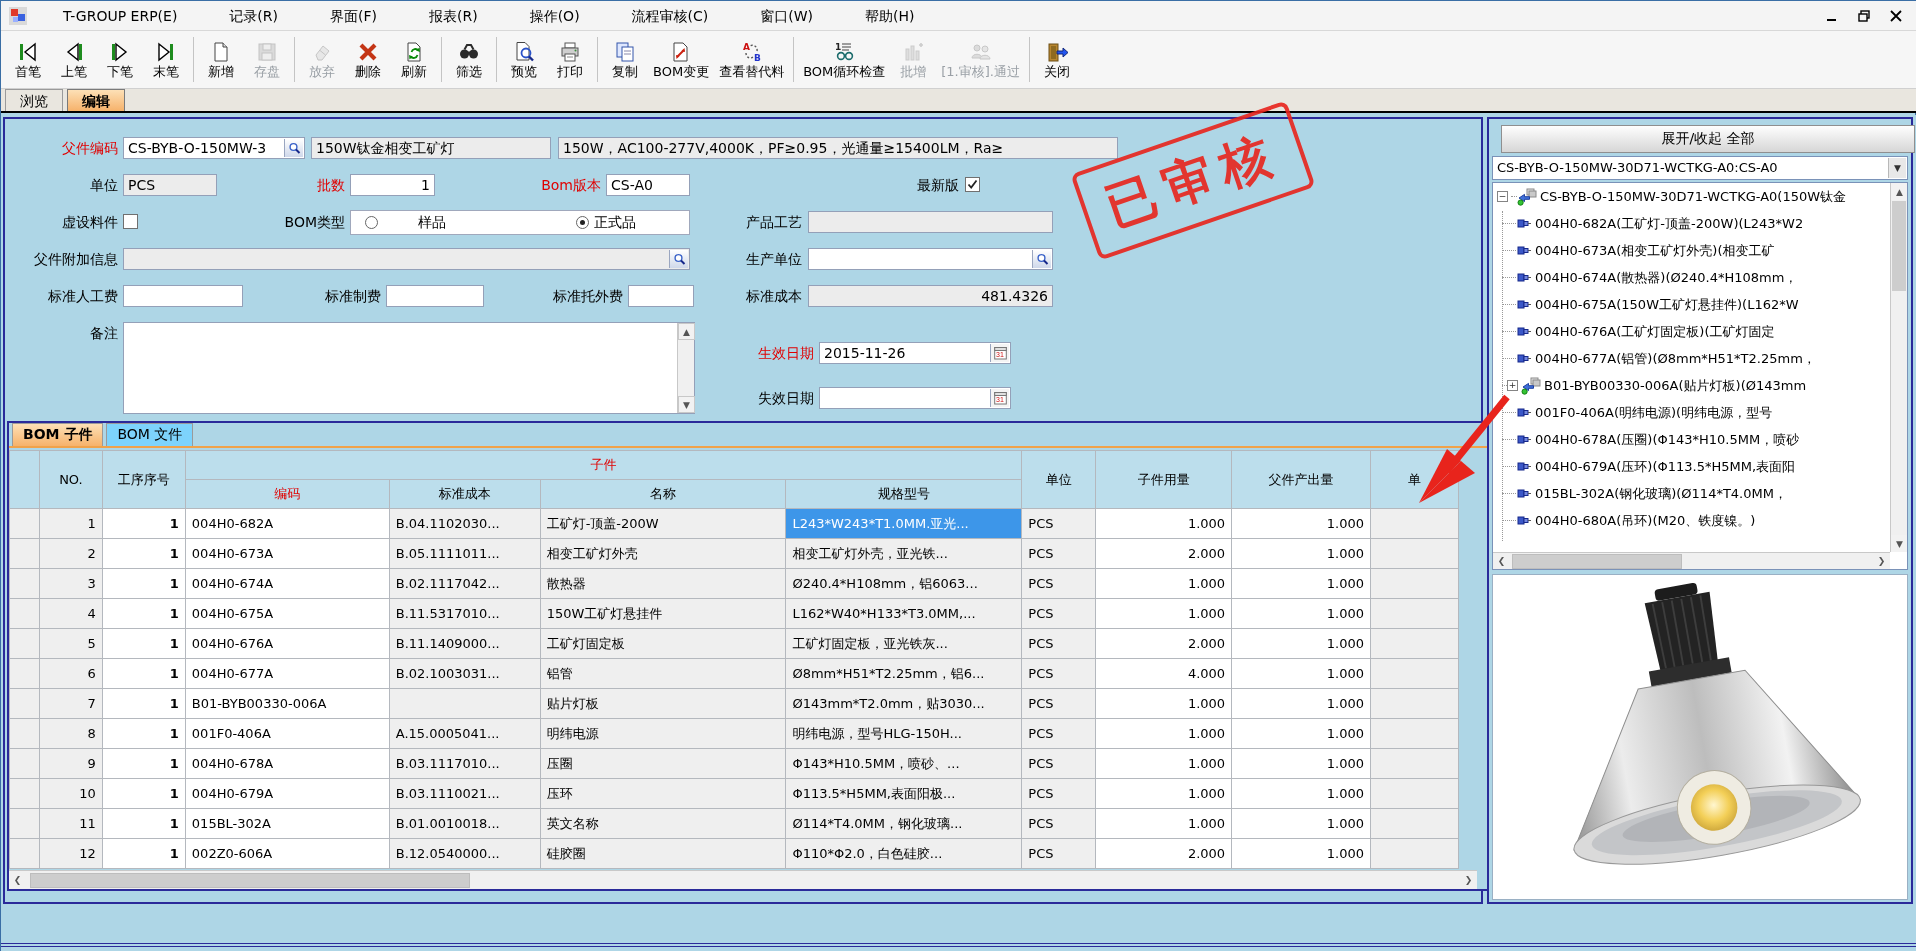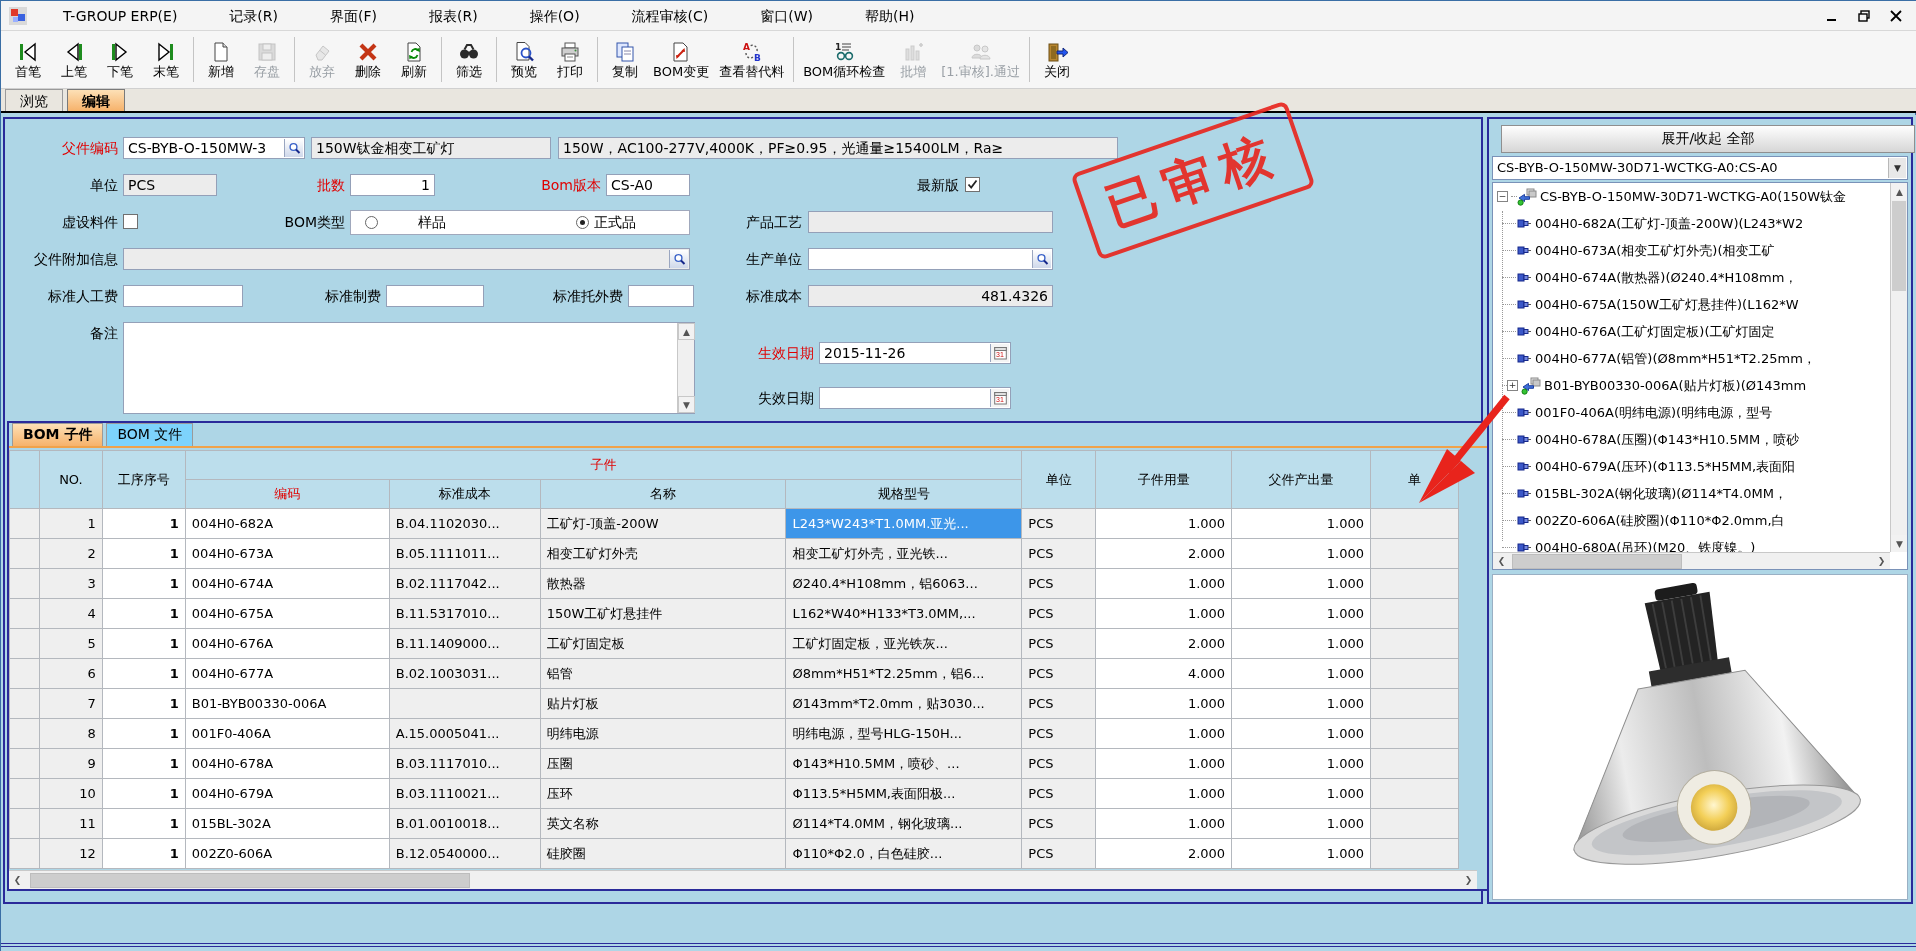--- a/index.html
+++ b/index.html
@@ -834,31 +834,20 @@
             <div class="titem">
               <span class="dots" style="width:14px; margin-left:9px;"></span>
               <span class="icon16">
                 <svg width="16" height="13" viewBox="0 0 16 13">
                   <rect x="2" y="3" width="6" height="7" fill="#3a57c8" stroke="#16288a"></rect>
                   <rect x="8" y="4.5" width="4" height="4" fill="#7488e0" stroke="#16288a"></rect>
                   <line x1="12" y1="6.5" x2="15" y2="6.5" stroke="#555"></line>
                 </svg>
               </span>
               <span class="tlabel2" style="margin-left:3px;">015BL-302A(钢化玻璃)(Ø114*T4.0MM，</span>
-            </div>
-            <div class="titem">
-              <span class="dots" style="width:14px; margin-left:9px;"></span>
-              <span class="icon16">
-                <svg width="16" height="13" viewBox="0 0 16 13">
-                  <rect x="2" y="3" width="6" height="7" fill="#3a57c8" stroke="#16288a"></rect>
-                  <rect x="8" y="4.5" width="4" height="4" fill="#7488e0" stroke="#16288a"></rect>
-                  <line x1="12" y1="6.5" x2="15" y2="6.5" stroke="#555"></line>
-                </svg>
-              </span>
-              <span class="tlabel2" style="margin-left:3px;">002Z0-606A(硅胶圈)(Φ110*Φ2.0mm,白</span>
             </div>
             <div class="titem">
               <span class="dots" style="width:14px; margin-left:9px;"></span>
               <span class="icon16">
                 <svg width="16" height="13" viewBox="0 0 16 13">
                   <rect x="2" y="3" width="6" height="7" fill="#3a57c8" stroke="#16288a"></rect>
                   <rect x="8" y="4.5" width="4" height="4" fill="#7488e0" stroke="#16288a"></rect>
                   <line x1="12" y1="6.5" x2="15" y2="6.5" stroke="#555"></line>
                 </svg>
               </span>

